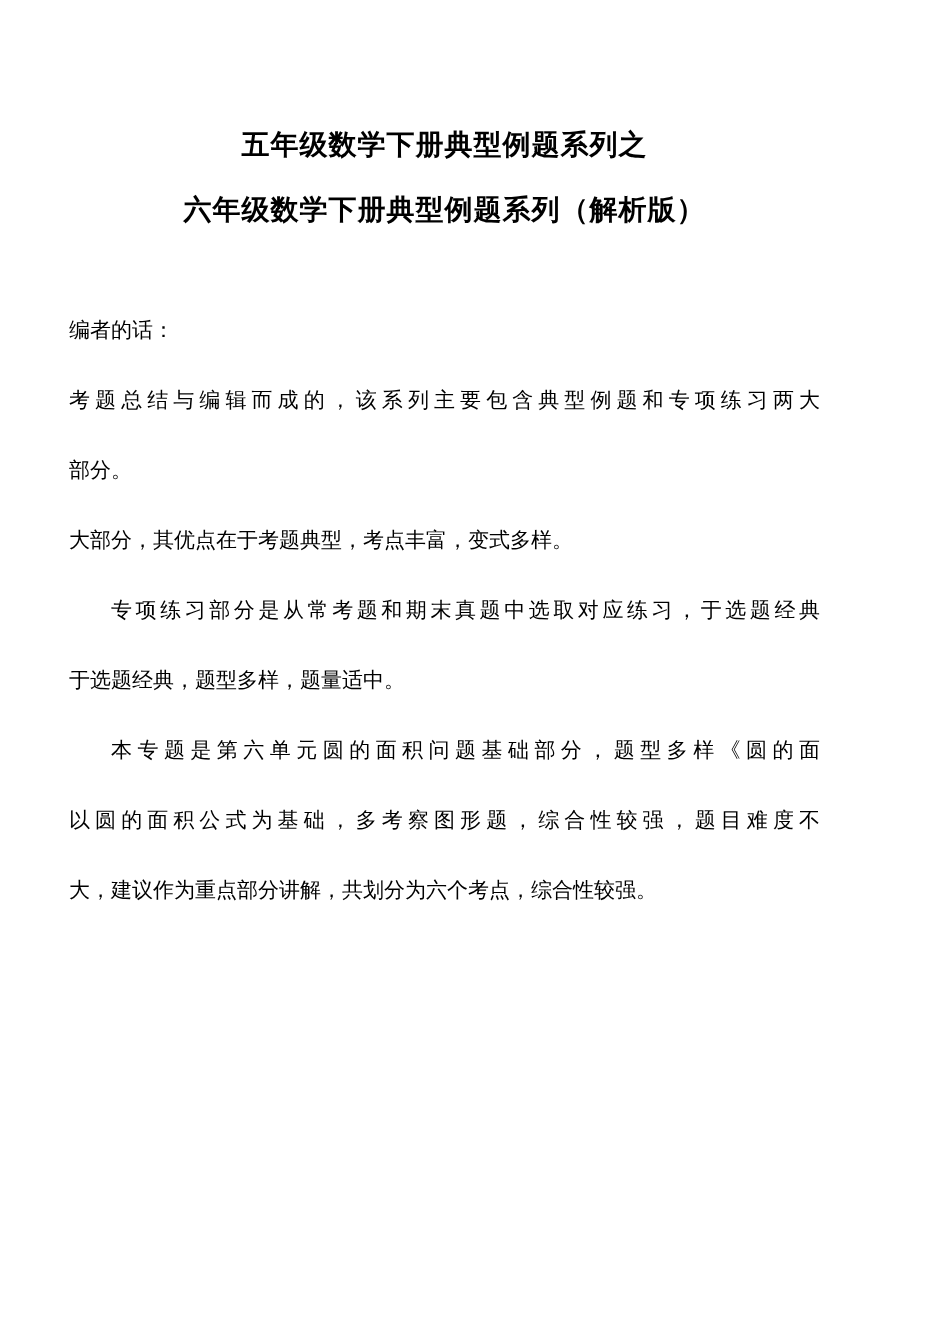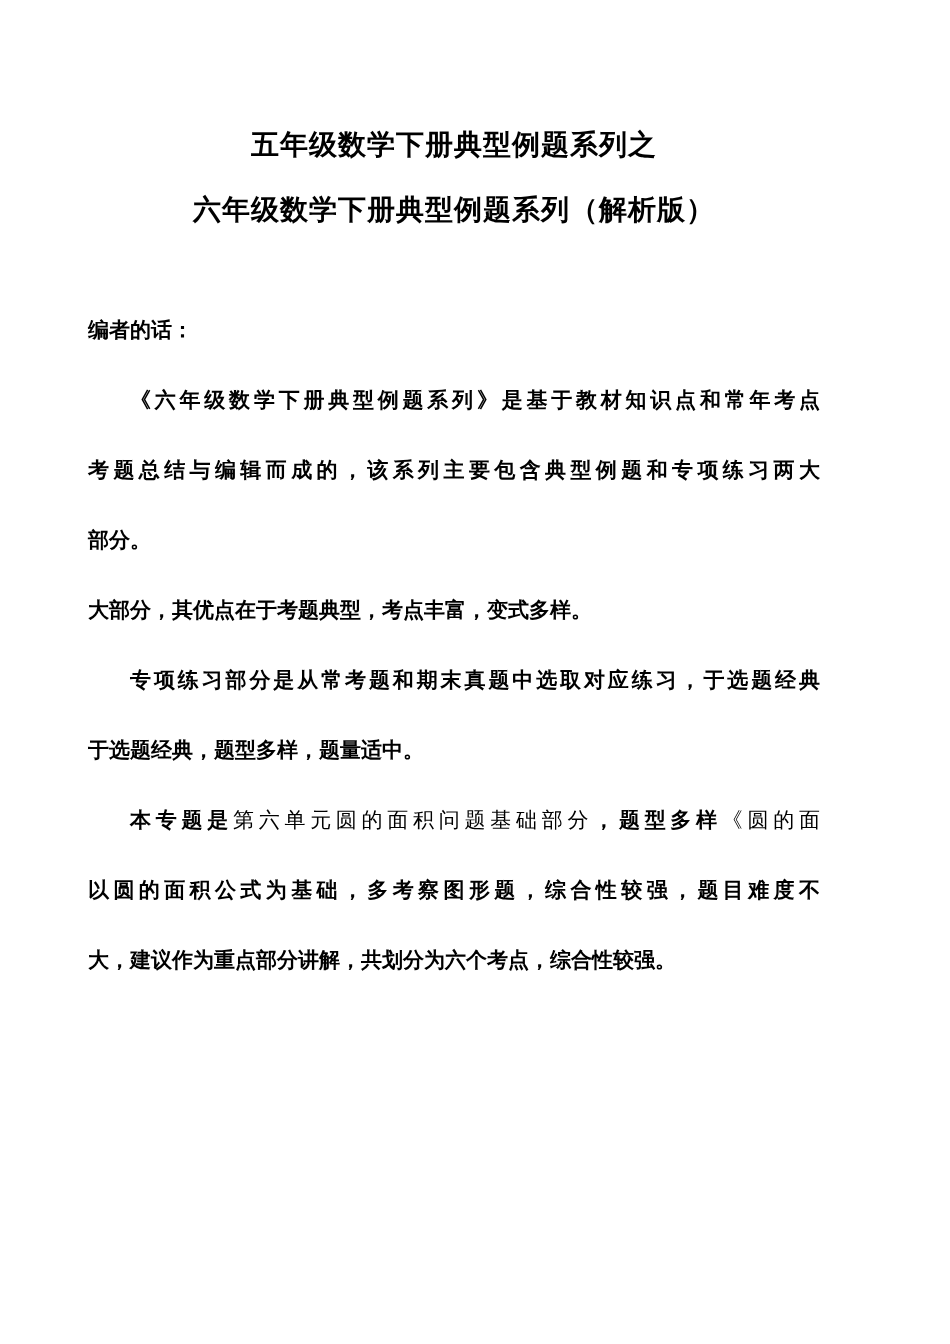--- a/index.html
+++ b/index.html
@@ -12,21 +12,21 @@
     width: 950px;
     height: 1344px;
     margin: 0 auto;
     background: var(--page-bg, #ffffff);
     color: var(--text-color, #000000);
     font-family: "Liberation Sans", "DejaVu Sans", sans-serif;
     overflow: hidden;
   }
   .content {
     padding-top: 112px;
-    padding-left: 88px;
+    padding-left: 69px;
     padding-right: 130px; 
   }
   .title-block {
     width: 100%;
   }
   .title-line {
     font-size: 28px;
     font-weight: 700;
     line-height: 65px;
     height: 65px;
@@ -46,38 +46,37 @@
   }
   .line.justify {
     white-space: normal;
     text-align-last: justify;
     -moz-text-align-last: justify;
   }
   .line.indent {
     text-indent: 2em;
   }
   .seg {
-    font-weight: 700;
+    font-weight: 400;
   }
   .seg.bold {
     font-weight: 400;
   }
 </style>
 </head>
 <body>
 
 <div class="page">
   <div class="content">
     <div class="title-block">
       <div class="title-line">五年级数学下册典型例题系列之</div>
       <div class="title-line">六年级数学下册典型例题系列（解析版）</div>
     </div>
     <div class="body-block">
         <div class="line"><span class="seg">编者的话：</span></div>
-        <div class="line indent justify"><span class="seg">《六年级数学下册典型例题系列》是基于教材知识点和常年考点</span></div>
         <div class="line justify"><span class="seg">考题总结与编辑而成的，该系列主要包含典型例题和专项练习两大</span></div>
         <div class="line"><span class="seg">部分。</span></div>
         <div class="line"><span class="seg">大部分，其优点在于考题典型，考点丰富，变式多样。</span></div>
         <div class="line indent justify"><span class="seg">专项练习部分是从常考题和期末真题中选取对应练习，于选题经典</span></div>
         <div class="line"><span class="seg">于选题经典，题型多样，题量适中。</span></div>
         <div class="line indent justify"><span class="seg">本专题是</span><span class="seg bold">第六单元圆的面积问题基础部分</span><span class="seg">，题型多样</span><span class="seg bold">《圆的面</span></div>
         <div class="line justify"><span class="seg">以圆的面积公式为基础，多考察图形题，综合性较强，题目难度不</span></div>
         <div class="line"><span class="seg">大，建议作为重点部分讲解，共划分为六个考点，综合性较强。</span></div>
       </div>
   </div>

